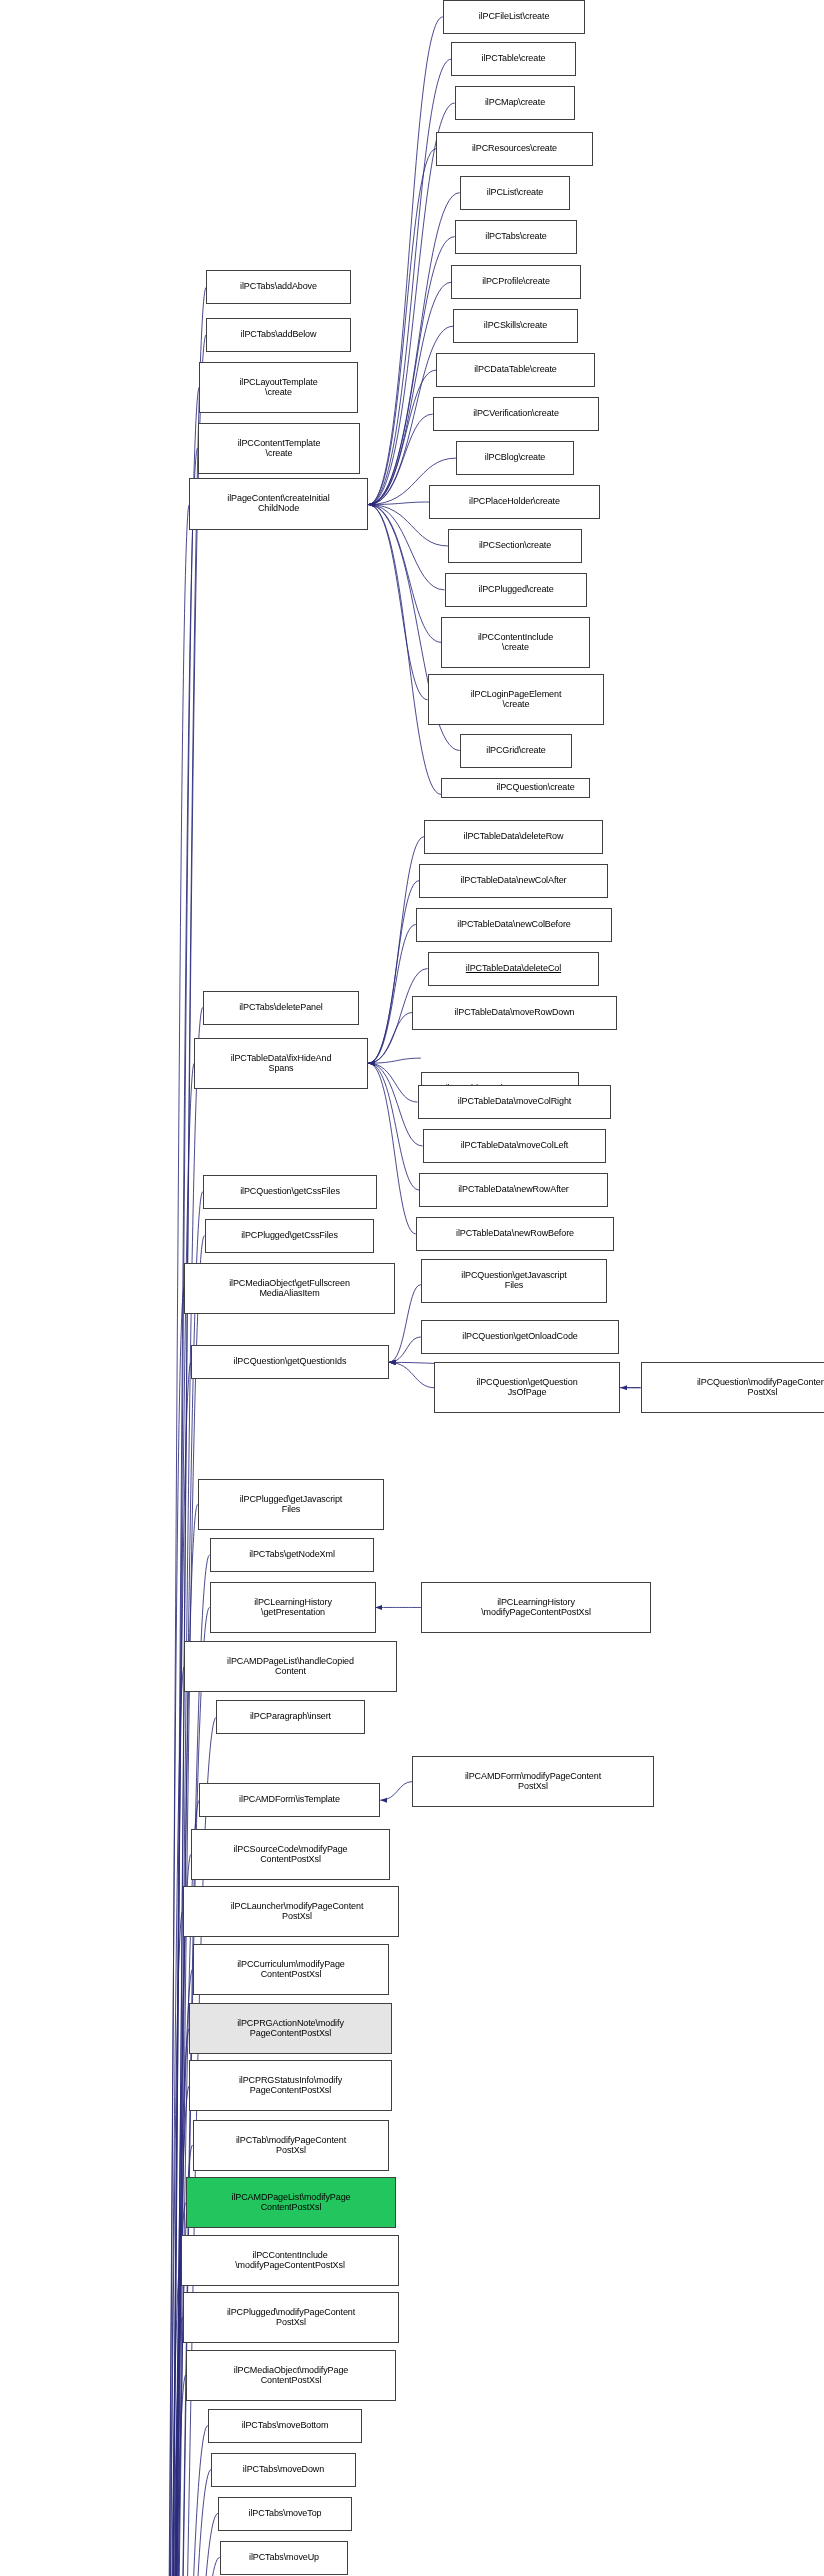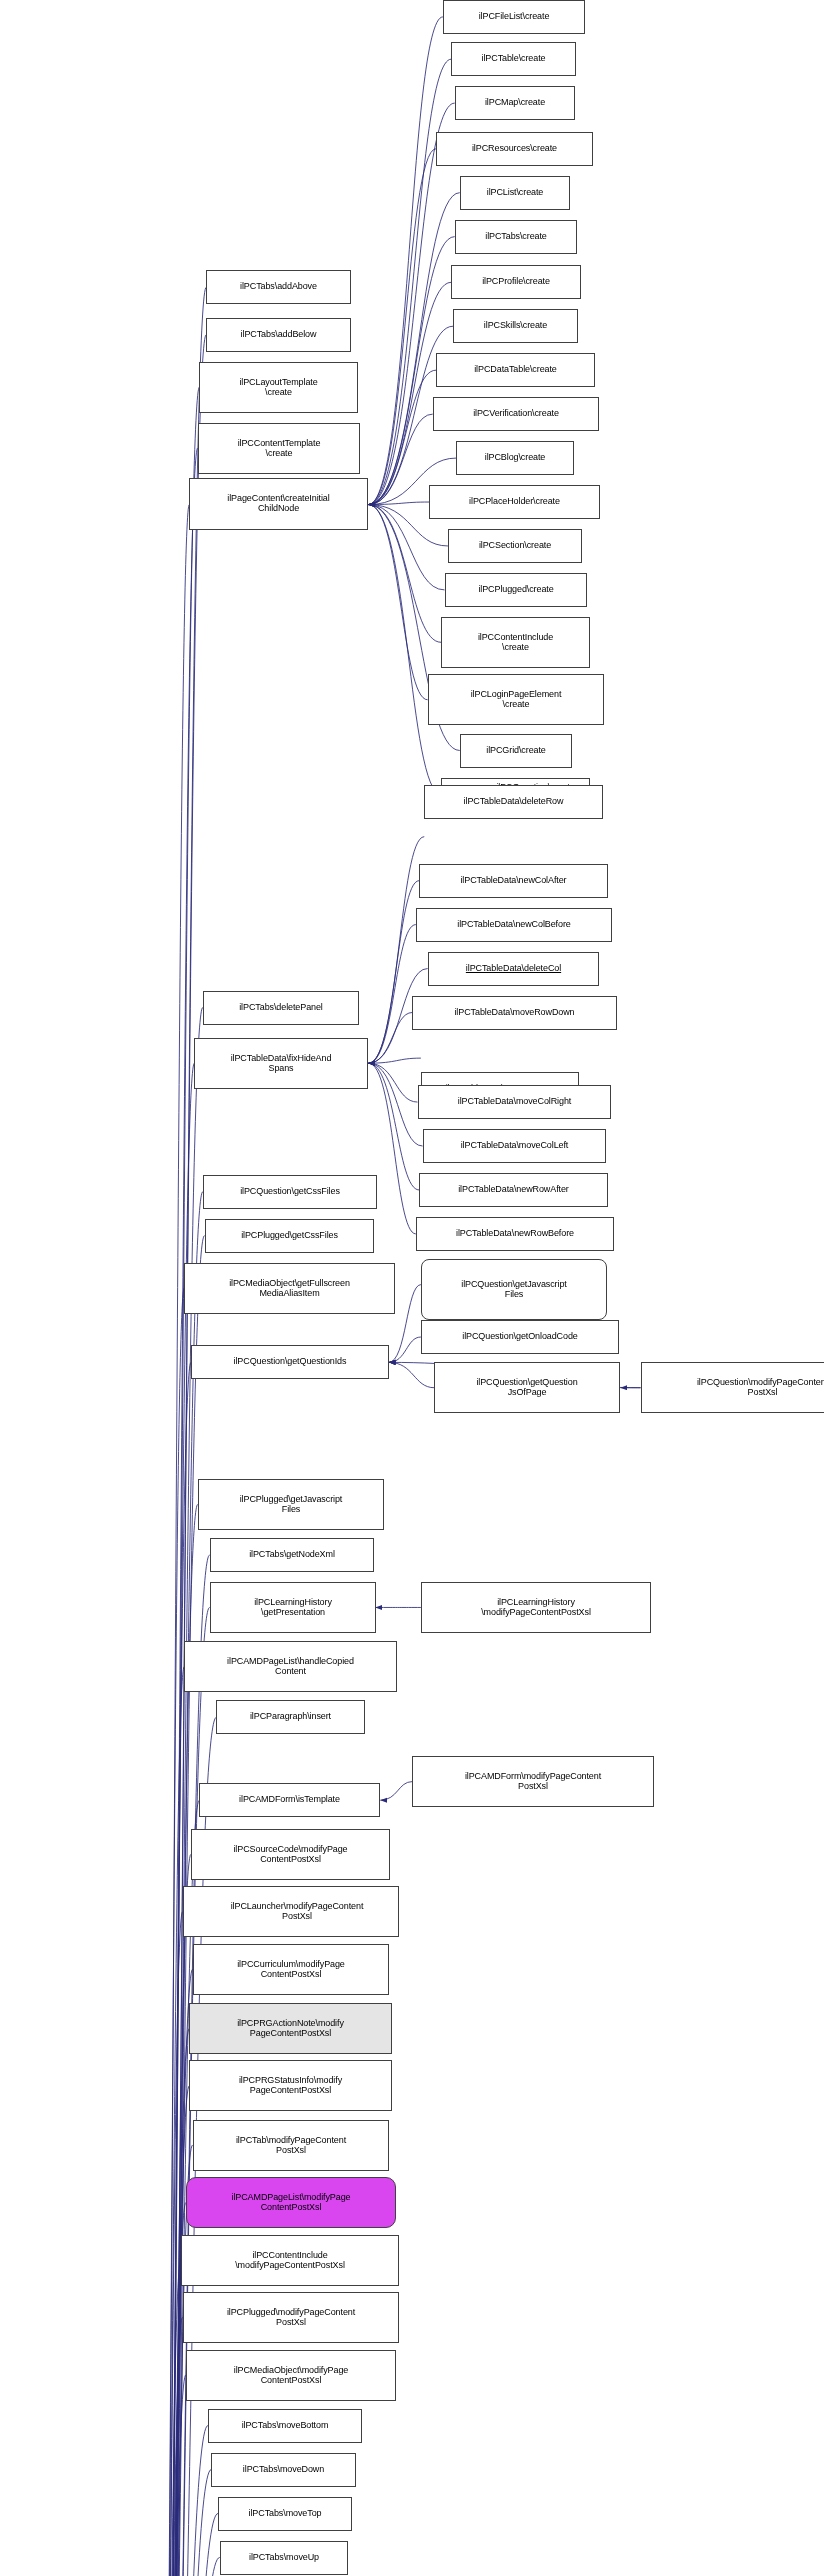--- a/index.html
+++ b/index.html
@@ -149,35 +149,35 @@
       <div class="node" style="left: 445px; top: 573px; width: 142px; height: 34px; border-color: rgb(64, 64, 64); background: rgb(255, 255, 255); color: rgb(0, 0, 0);">ilPCPlugged\create</div>
       <div class="node" style="left: 441px; top: 617px; width: 149px; height: 51px; border-color: rgb(64, 64, 64); background: rgb(255, 255, 255); color: rgb(0, 0, 0);">ilPCContentInclude
 \create</div>
       <div class="node" style="left: 428px; top: 674px; width: 176px; height: 51px; border-color: rgb(64, 64, 64); background: rgb(255, 255, 255); color: rgb(0, 0, 0);">ilPCLoginPageElement
 \create</div>
       <div class="node" style="left: 460px; top: 734px; width: 112px; height: 34px; border-color: rgb(64, 64, 64); background: rgb(255, 255, 255); color: rgb(0, 0, 0);">ilPCGrid\create</div>
       <div class="node" style="left: 441px; top: 778px; width: 149px; height: 20px; border-color: rgb(64, 64, 64); background: rgb(255, 255, 255); color: rgb(0, 0, 0); padding-left: 40px;">ilPCQuestion\create</div>
       <div class="node" style="left: 203px; top: 991px; width: 156px; height: 34px; border-color: rgb(64, 64, 64); background: rgb(255, 255, 255); color: rgb(0, 0, 0);">ilPCTabs\deletePanel</div>
       <div class="node" style="left: 194px; top: 1038px; width: 174px; height: 51px; border-color: rgb(64, 64, 64); background: rgb(255, 255, 255); color: rgb(0, 0, 0);">ilPCTableData\fixHideAnd
 Spans</div>
-      <div class="node" style="left: 424px; top: 785px; width: 179px; height: 34px; border-color: rgb(64, 64, 64); background: rgb(255, 255, 255); color: rgb(0, 0, 0);">ilPCTableData\deleteRow</div>
+      <div class="node" style="left: 424px; top: 820px; width: 179px; height: 34px; border-color: rgb(64, 64, 64); background: rgb(255, 255, 255); color: rgb(0, 0, 0);">ilPCTableData\deleteRow</div>
       <div class="node" style="left: 419px; top: 864px; width: 189px; height: 34px; border-color: rgb(64, 64, 64); background: rgb(255, 255, 255); color: rgb(0, 0, 0);">ilPCTableData\newColAfter</div>
       <div class="node" style="left: 416px; top: 908px; width: 196px; height: 34px; border-color: rgb(64, 64, 64); background: rgb(255, 255, 255); color: rgb(0, 0, 0);">ilPCTableData\newColBefore</div>
       <div class="node" style="left: 428px; top: 952px; width: 171px; height: 34px; border-color: rgb(64, 64, 64); background: rgb(255, 255, 255); color: rgb(0, 0, 0); text-decoration: underline;">ilPCTableData\deleteCol</div>
       <div class="node" style="left: 412px; top: 996px; width: 205px; height: 34px; border-color: rgb(64, 64, 64); background: rgb(255, 255, 255); color: rgb(0, 0, 0);">ilPCTableData\moveRowDown</div>
       <div class="node" style="left: 421px; top: 1041px; width: 158px; height: 34px; border-color: rgb(64, 64, 64); background: rgb(255, 255, 255); color: rgb(0, 0, 0); margin-top: 31px;">ilPCTableData\moveRowUp</div>
       <div class="node" style="left: 418px; top: 1085px; width: 193px; height: 34px; border-color: rgb(64, 64, 64); background: rgb(255, 255, 255); color: rgb(0, 0, 0);">ilPCTableData\moveColRight</div>
       <div class="node" style="left: 423px; top: 1129px; width: 183px; height: 34px; border-color: rgb(64, 64, 64); background: rgb(255, 255, 255); color: rgb(0, 0, 0);">ilPCTableData\moveColLeft</div>
       <div class="node" style="left: 419px; top: 1173px; width: 189px; height: 34px; border-color: rgb(64, 64, 64); background: rgb(255, 255, 255); color: rgb(0, 0, 0);">ilPCTableData\newRowAfter</div>
       <div class="node" style="left: 416px; top: 1217px; width: 198px; height: 34px; border-color: rgb(64, 64, 64); background: rgb(255, 255, 255); color: rgb(0, 0, 0);">ilPCTableData\newRowBefore</div>
       <div class="node" style="left: 203px; top: 1175px; width: 174px; height: 34px; border-color: rgb(64, 64, 64); background: rgb(255, 255, 255); color: rgb(0, 0, 0);">ilPCQuestion\getCssFiles</div>
       <div class="node" style="left: 205px; top: 1219px; width: 169px; height: 34px; border-color: rgb(64, 64, 64); background: rgb(255, 255, 255); color: rgb(0, 0, 0);">ilPCPlugged\getCssFiles</div>
       <div class="node" style="left: 184px; top: 1263px; width: 211px; height: 51px; border-color: rgb(64, 64, 64); background: rgb(255, 255, 255); color: rgb(0, 0, 0);">ilPCMediaObject\getFullscreen
 MediaAliasItem</div>
-      <div class="node" style="left: 421px; top: 1259px; width: 186px; height: 61px; border-color: rgb(64, 64, 64); background: rgb(255, 255, 255); color: rgb(0, 0, 0); border-radius: 8px;">ilPCQuestion\getJavascript
+      <div class="node" style="left: 421px; top: 1259px; width: 186px; height: 44px; border-color: rgb(64, 64, 64); background: rgb(255, 255, 255); color: rgb(0, 0, 0);">ilPCQuestion\getJavascript
 Files</div>
       <div class="node" style="left: 421px; top: 1320px; width: 198px; height: 34px; border-color: rgb(64, 64, 64); background: rgb(255, 255, 255); color: rgb(0, 0, 0);">ilPCQuestion\getOnloadCode</div>
       <div class="node" style="left: 191px; top: 1345px; width: 198px; height: 34px; border-color: rgb(64, 64, 64); background: rgb(255, 255, 255); color: rgb(0, 0, 0);">ilPCQuestion\getQuestionIds</div>
       <div class="node" style="left: 434px; top: 1362px; width: 186px; height: 51px; border-color: rgb(64, 64, 64); background: rgb(255, 255, 255); color: rgb(0, 0, 0);">ilPCQuestion\getQuestion
 JsOfPage</div>
       <div class="node" style="left: 641px; top: 1362px; width: 243px; height: 51px; border-color: rgb(64, 64, 64); background: rgb(255, 255, 255); color: rgb(0, 0, 0);">ilPCQuestion\modifyPageContent
 PostXsl</div>
       <div class="node" style="left: 198px; top: 1479px; width: 186px; height: 51px; border-color: rgb(64, 64, 64); background: rgb(255, 255, 255); color: rgb(0, 0, 0);">ilPCPlugged\getJavascript
 Files</div>
       <div class="node" style="left: 210px; top: 1538px; width: 164px; height: 34px; border-color: rgb(64, 64, 64); background: rgb(255, 255, 255); color: rgb(0, 0, 0);">ilPCTabs\getNodeXml</div>
@@ -196,21 +196,21 @@
       <div class="node" style="left: 183px; top: 1886px; width: 216px; height: 51px; border-color: rgb(64, 64, 64); background: rgb(255, 255, 255); color: rgb(0, 0, 0); padding-left: 12px;">ilPCLauncher\modifyPageContent
 PostXsl</div>
       <div class="node" style="left: 193px; top: 1944px; width: 196px; height: 51px; border-color: rgb(64, 64, 64); background: rgb(255, 255, 255); color: rgb(0, 0, 0);">ilPCCurriculum\modifyPage
 ContentPostXsl</div>
       <div class="node" style="left: 189px; top: 2003px; width: 203px; height: 51px; border-color: rgb(64, 64, 64); background: #e5e5e5; color: rgb(0, 0, 0);">ilPCPRGActionNote\modify
 PageContentPostXsl</div>
       <div class="node" style="left: 189px; top: 2060px; width: 203px; height: 51px; border-color: rgb(64, 64, 64); background: rgb(255, 255, 255); color: rgb(0, 0, 0);">ilPCPRGStatusInfo\modify
 PageContentPostXsl</div>
       <div class="node" style="left: 193px; top: 2120px; width: 196px; height: 51px; border-color: rgb(64, 64, 64); background: rgb(255, 255, 255); color: rgb(0, 0, 0);">ilPCTab\modifyPageContent
 PostXsl</div>
-      <div class="node" style="left: 186px; top: 2177px; width: 210px; height: 51px; border-color: rgb(64, 64, 64); background: #d946ef; color: rgb(0, 0, 0); border-radius: 10px;">ilPCAMDPageList\modifyPage
+      <div class="node" style="left: 186px; top: 2177px; width: 210px; height: 51px; border-color: rgb(64, 64, 64); background: #22c55e; color: rgb(0, 0, 0);">ilPCAMDPageList\modifyPage
 ContentPostXsl</div>
       <div class="node" style="left: 181px; top: 2235px; width: 218px; height: 51px; border-color: rgb(64, 64, 64); background: rgb(255, 255, 255); color: rgb(0, 0, 0);">ilPCContentInclude
 \modifyPageContentPostXsl</div>
       <div class="node" style="left: 183px; top: 2292px; width: 216px; height: 51px; border-color: rgb(64, 64, 64); background: rgb(255, 255, 255); color: rgb(0, 0, 0);">ilPCPlugged\modifyPageContent
 PostXsl</div>
       <div class="node" style="left: 186px; top: 2350px; width: 210px; height: 51px; border-color: rgb(64, 64, 64); background: rgb(255, 255, 255); color: rgb(0, 0, 0);">ilPCMediaObject\modifyPage
 ContentPostXsl</div>
       <div class="node" style="left: 208px; top: 2409px; width: 154px; height: 34px; border-color: rgb(64, 64, 64); background: rgb(255, 255, 255); color: rgb(0, 0, 0);">ilPCTabs\moveBottom</div>
       <div class="node" style="left: 211px; top: 2453px; width: 145px; height: 34px; border-color: rgb(64, 64, 64); background: rgb(255, 255, 255); color: rgb(0, 0, 0);">ilPCTabs\moveDown</div>
       <div class="node" style="left: 218px; top: 2497px; width: 134px; height: 34px; border-color: rgb(64, 64, 64); background: rgb(255, 255, 255); color: rgb(0, 0, 0);">ilPCTabs\moveTop</div>

